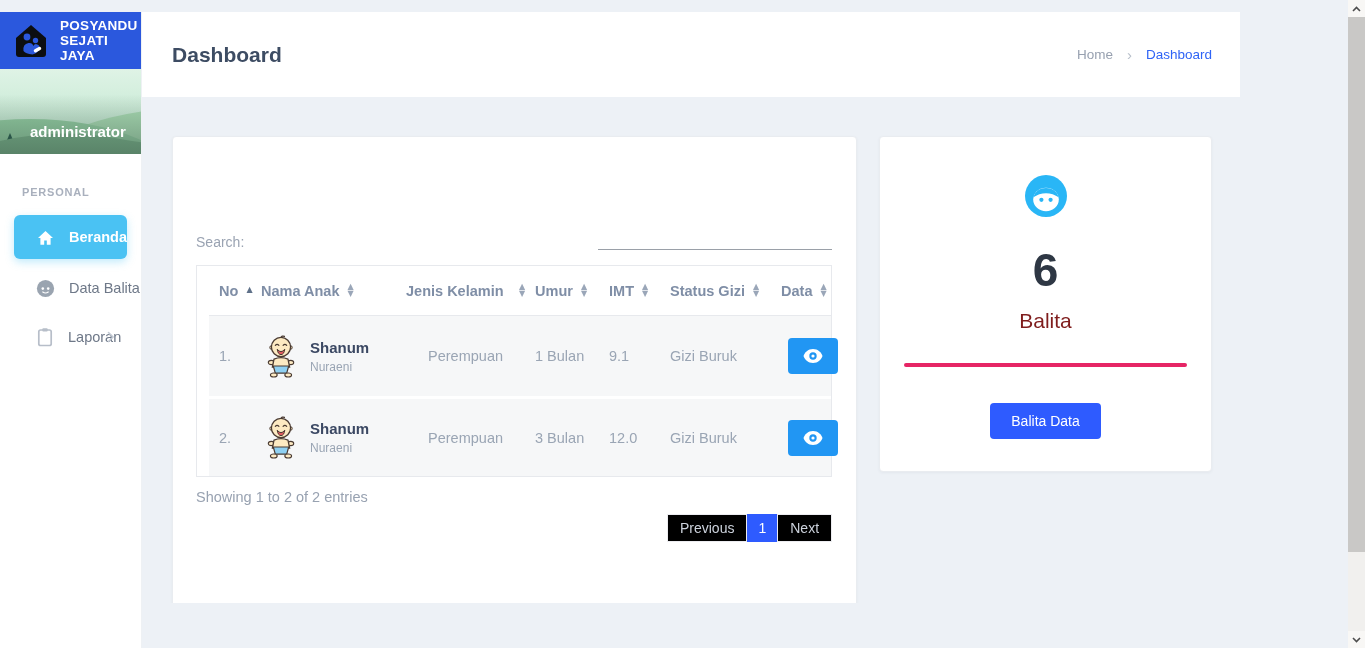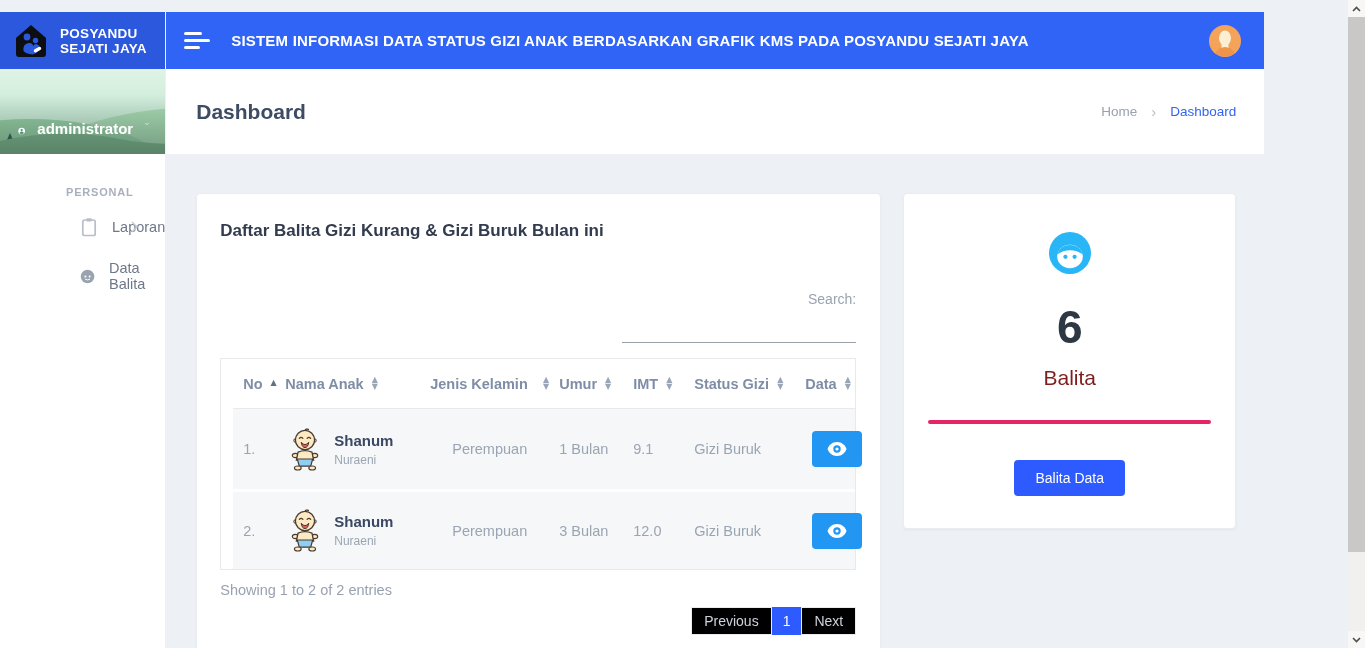--- a/index.html
+++ b/index.html
@@ -7,23 +7,23 @@
   body { font-family:"Liberation Sans","DejaVu Sans",sans-serif; background:#edf1f6; position:relative; }
 
   .app { position:absolute; left:0; top:12px; width:1064px; height:648px; display:flex; }
 
   
   .sidebar { width:250px; background:#fff; display:flex; flex-direction:column; border-right:1px solid #eef1f4; }
   .side-brand { height:57px; background:#2b58dd; display:flex; align-items:center; padding-left:10px; gap:8px; flex:none; cursor:pointer; }
   .side-brand span { color:#fff; font-size:13.5px; font-weight:700; letter-spacing:.3px; }
   .side-user { height:85px; position:relative; flex:none; overflow:hidden; }
   .side-user .shade { position:absolute; inset:0; background:linear-gradient(to bottom, rgba(255,255,255,0) 30%, rgba(52,76,66,.45)); }
-  .side-user-row { position:absolute; left:18px; right:16px; bottom:12px; display:flex; gap:12px; cursor:pointer; }
+  .side-user-row { position:absolute; left:18px; right:16px; bottom:12px; display:flex; align-items:center; gap:12px; cursor:pointer; }
   .side-user-row span { color:#fff; font-size:15px; font-weight:600; flex:1; }
-  .side-menu { padding-top:32px;padding-left:44px; }
+  .side-menu { padding-top:32px; }
   .section-label { margin-left:22px; font-size:11px; letter-spacing:.8px; color:#a9b0bd; font-weight:600; }
   .item-active { margin:17px 14px 0; height:44px; border-radius:6px; background:#4ac2f3; display:flex; align-items:center; padding-left:22px; gap:14px; color:#fff; font-size:14.5px; font-weight:600; cursor:pointer; box-shadow:0 3px 8px rgba(74,194,243,.35); }
   .item { margin-top:9px; height:40px; display:flex; align-items:center; padding-left:36px; gap:14px; color:#6e7888; font-size:14.5px; position:relative; cursor:pointer; }
   .item .chev-r { position:absolute; right:26px; }
 
   
   .main { flex:1; display:flex; flex-direction:column; background:#edf1f6; }
   .topbar { height:57px; background:#2f64f6; display:flex; align-items:center; padding-left:18px; flex:none; }
   .toggle { width:26px; cursor:pointer; }
   .toggle i { display:block; height:3px; background:#fff; border-radius:2px; margin-bottom:4px; }
@@ -36,21 +36,21 @@
   .breadcrumb { display:flex; align-items:center; gap:14px; font-size:13.5px; }
   .bc-home { color:#98a1b0; cursor:pointer; }
   .bc-sep { color:#b7bfca; font-size:15px; }
   .bc-cur { color:#2f64f6; }
 
   .content { display:flex; gap:22px; padding:39px 28px 0 30px; height:506px; overflow:hidden; }
   .card { background:#fff; border:1px solid #e9ecf0; border-radius:4px; box-shadow:0 1px 3px rgba(40,50,70,.05); }
   .card-table { width:685px; height:580px; padding:27px 24px 0 23px; flex:none; }
   .card-title { font-size:17px; font-weight:700; color:#323c4e; }
 
-  .search-wrap { margin-top:50px; display:flex; flex-direction:column; align-items:flex-end; }
+  .search-wrap { margin-top:50px; display:flex; flex-direction:row; align-items:flex-end;justify-content:space-between; }
   .search-wrap label { font-size:14px; color:#9aa3b2; }
   .search-wrap input { margin-top:16px; width:234px; height:20px; border:0; border-bottom:1px solid #9aa0a8; outline:none; font-size:14px; background:transparent; }
 
   .table { margin-top:15px; border:1px solid #e7e9ed;padding-left:12px; }
   .grid-row { display:grid; grid-template-columns:42px 145px 129px 74px 61px 111px 76px; align-items:center; }
   .thead { height:50px; background:#fff; border-bottom:1px solid #e7e9ed; }
   .th { display:flex; align-items:center; padding-left:10px; font-weight:700; color:#7f8ea6; font-size:14.5px; cursor:pointer; }
   .sort { display:inline-flex; flex-direction:column; margin-left:8px; line-height:6.5px; }
   .sort b { font-size:8px; color:#9aa6b8; font-weight:400; font-family:"DejaVu Sans",sans-serif; }
   .sort .on { color:#5f7189; }
@@ -132,76 +132,65 @@
         <span>administrator</span>
         <svg width="12" height="8" viewBox="0 0 12 8">
           <path d="M1.5 1.5 L6 6 L10.5 1.5" stroke="#fff" stroke-width="2" fill="none" stroke-linecap="round"></path>
         </svg>
       </div>
     </div>
 
     <nav class="side-menu">
       <div class="section-label">PERSONAL</div>
 
-
-      <div class="item">
-        <svg width="18" height="20" viewBox="0 0 18 20">
-          <rect x="2.8" y="3" width="12.4" height="15.5" rx="1.8" stroke="#b7bec9" fill="none" stroke-width="1.7"></rect>
-          <rect x="6.3" y="1.2" width="5.4" height="3.4" rx="1" fill="#b7bec9"></rect>
-        </svg>
-        <span>Laporan</span>
-        <svg class="chev-r" width="8" height="12" viewBox="0 0 8 12">
-          <path d="M1.5 1.5 L6 6 L1.5 10.5" stroke="#c3cad4" stroke-width="1.6" fill="none" stroke-linecap="round"></path>
-        </svg>
+      <div class="item-active">
+        <svg width="19" height="17" viewBox="0 0 18 17">
+          <path d="M1.5 9 L9 2 L16.5 9 h-2.4 v6.8 h-3.8 v-4.4 h-2.6 v4.4 H3.9 V9 z" fill="#fff"></path>
+        </svg>
+        <span>Beranda</span>
       </div>
 
       <div class="item">
         <svg width="19" height="19" viewBox="0 0 19 19">
           <circle cx="9.5" cy="9.5" r="8.6" fill="#9aa4b0"></circle>
           <path d="M2.5 8 q3 -3.4 7 -3.4 q4 0 7 3.4" fill="#9aa4b0"></path>
           <circle cx="6.8" cy="9.6" r="1.3" fill="#fff"></circle>
           <circle cx="12.2" cy="9.6" r="1.3" fill="#fff"></circle>
           <path d="M6.8 13 q2.7 2 5.4 0" stroke="#fff" stroke-width="1.2" fill="none" stroke-linecap="round"></path>
         </svg>
         <span>Data Balita</span>
       </div>
+
+      <div class="item">
+        <svg width="18" height="20" viewBox="0 0 18 20">
+          <rect x="2.8" y="3" width="12.4" height="15.5" rx="1.8" stroke="#b7bec9" fill="none" stroke-width="1.7"></rect>
+          <rect x="6.3" y="1.2" width="5.4" height="3.4" rx="1" fill="#b7bec9"></rect>
+        </svg>
+        <span>Laporan</span>
+        <svg class="chev-r" width="8" height="12" viewBox="0 0 8 12">
+          <path d="M1.5 1.5 L6 6 L1.5 10.5" stroke="#c3cad4" stroke-width="1.6" fill="none" stroke-linecap="round"></path>
+        </svg>
+      </div>
     </nav>
   </aside>
 
   <div class="main">
-    <header class="topbar">
-      <div class="toggle">
-          <i></i>
-          <i></i>
-          <i></i>
-        </div>
-      <div class="topbar-title">SISTEM INFORMASI DATA STATUS GIZI ANAK BERDASARKAN GRAFIK KMS PADA POSYANDU SEJATI JAYA</div>
-      <div class="avatar">
-        <svg width="34" height="34" viewBox="0 0 34 34">
-          <circle cx="17" cy="17" r="16" fill="#f3a35a"></circle>
-          <ellipse cx="17" cy="14" rx="6" ry="7.6" fill="#fbeed2"></ellipse>
-          <path d="M13.5 19 h7 v6 a3.5 3 0 0 1 -7 0 z" fill="#fbeed2"></path>
-          <path d="M7 29 q4.5 -6 10 -6 q5.5 0 10 6 a16 16 0 0 1 -20 0 z" fill="#ef9448"></path>
-        </svg>
-      </div>
-    </header>
 
     <div class="page-head">
       <h1 class="page-title">Dashboard</h1>
       <div class="breadcrumb">
         <span class="bc-home">Home</span>
         <span class="bc-sep">›</span>
         <span class="bc-cur">Dashboard</span>
       </div>
     </div>
 
     <div class="content">
 
       <section class="card card-table">
-        <h2 class="card-title">Daftar Balita Gizi Kurang &amp; Gizi Buruk Bulan ini</h2>
 
         <div class="search-wrap">
           <label>Search:</label>
           <input type="text" style="">
         </div>
 
         <div class="table">
           <div class="grid-row thead">
             <div class="th">
               <span>No</span>

